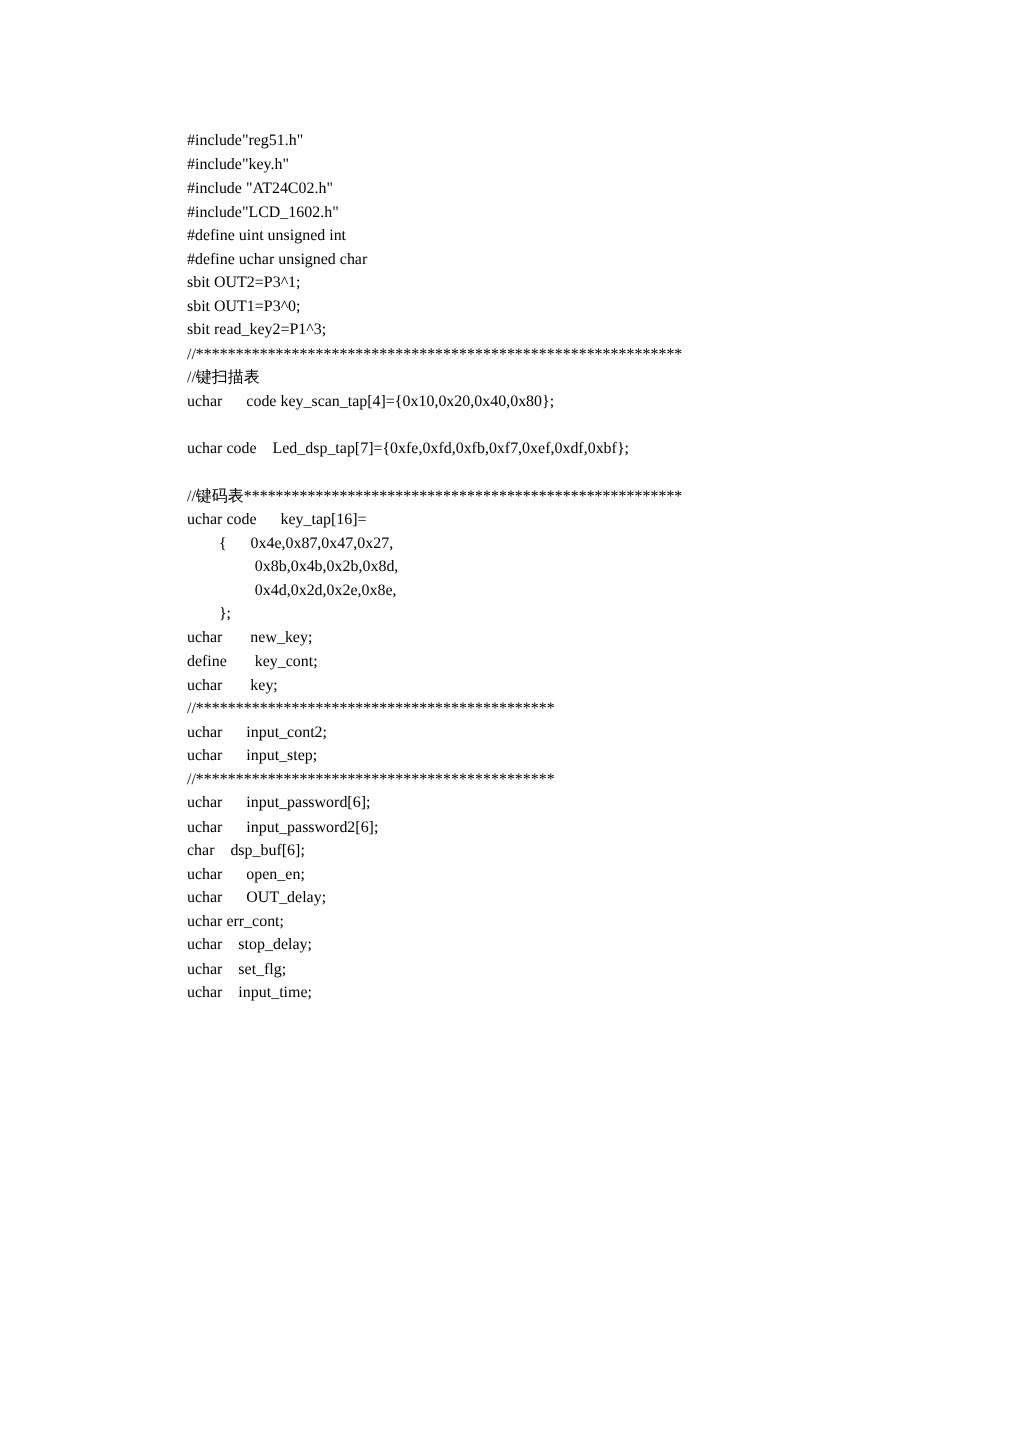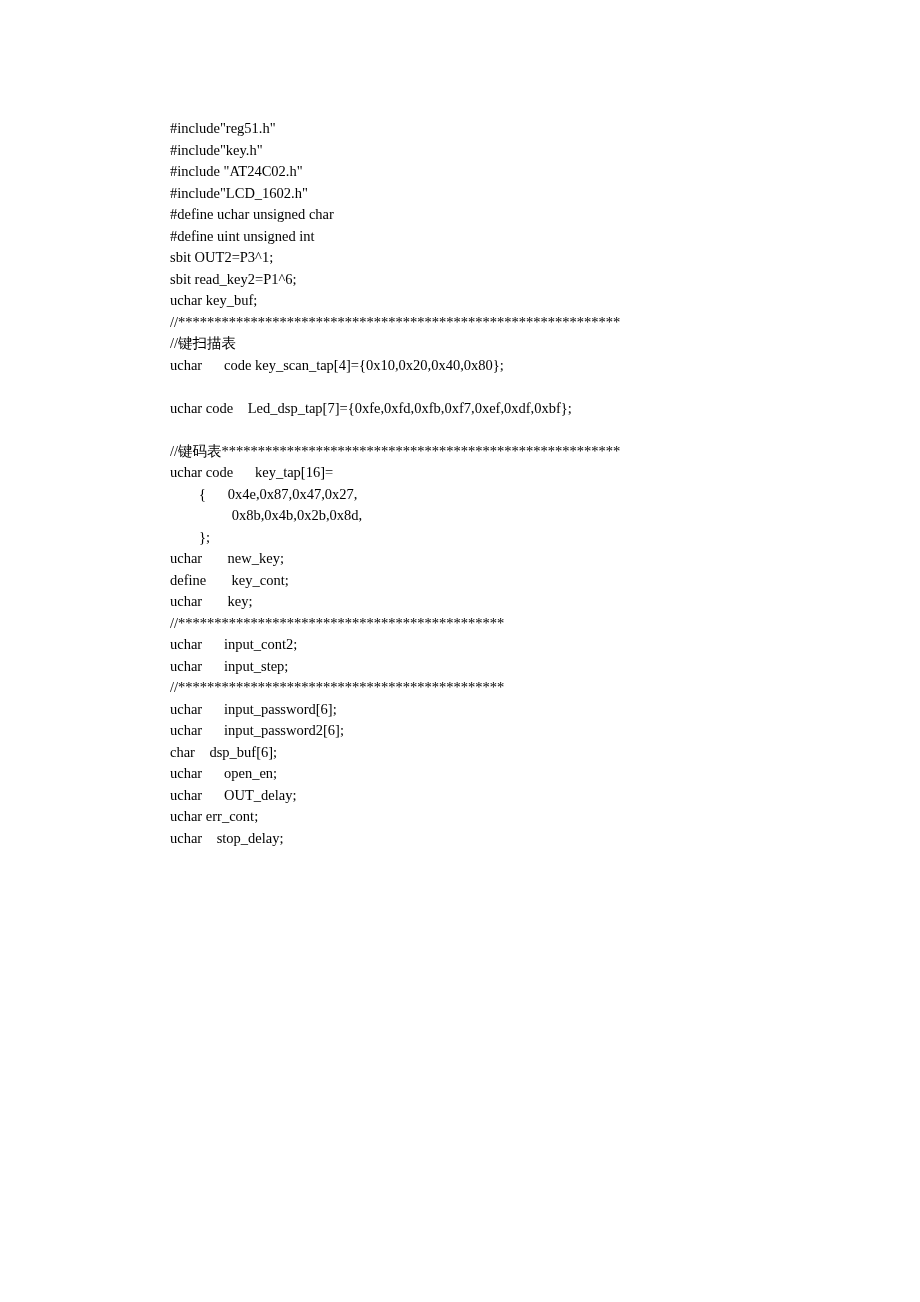--- a/index.html
+++ b/index.html
@@ -25,44 +25,47 @@
 </style>
 </head>
 <body>
 
 <div class="page">
   <div id="code-block">
       <div class="line">#include"reg51.h"</div>
       <div class="line">#include"key.h"</div>
       <div class="line">#include "AT24C02.h"</div>
       <div class="line">#include"LCD_1602.h"</div>
+      <div class="line">#define uint unsigned int</div>
       <div class="line">#define uchar unsigned char</div>
-      <div class="line">#define uint unsigned int</div>
       <div class="line">sbit OUT2=P3^1;</div>
-      <div class="line">sbit read_key2=P1^6;</div>
-      <div class="line">uchar key_buf;</div>
+      <div class="line">sbit OUT1=P3^0;</div>
+      <div class="line">sbit read_key2=P1^3;</div>
       <div class="line">//*************************************************************</div>
       <div class="line">//键扫描表</div>
       <div class="line">uchar      code key_scan_tap[4]={0x10,0x20,0x40,0x80};</div>
       <div class="line">&nbsp;</div>
       <div class="line">uchar code    Led_dsp_tap[7]={0xfe,0xfd,0xfb,0xf7,0xef,0xdf,0xbf};</div>
       <div class="line">&nbsp;</div>
       <div class="line">//键码表*******************************************************</div>
       <div class="line">uchar code      key_tap[16]=</div>
       <div class="line">        {      0x4e,0x87,0x47,0x27,</div>
       <div class="line">                 0x8b,0x4b,0x2b,0x8d,</div>
+      <div class="line">                 0x4d,0x2d,0x2e,0x8e,</div>
       <div class="line">        };</div>
       <div class="line">uchar       new_key;</div>
       <div class="line">define       key_cont;</div>
       <div class="line">uchar       key;</div>
       <div class="line">//*********************************************</div>
       <div class="line">uchar      input_cont2;</div>
       <div class="line">uchar      input_step;</div>
       <div class="line">//*********************************************</div>
       <div class="line">uchar      input_password[6];</div>
       <div class="line">uchar      input_password2[6];</div>
       <div class="line">char    dsp_buf[6];</div>
       <div class="line">uchar      open_en;</div>
       <div class="line">uchar      OUT_delay;</div>
       <div class="line">uchar err_cont;</div>
       <div class="line">uchar    stop_delay;</div>
+      <div class="line">uchar    set_flg;</div>
+      <div class="line">uchar    input_time;</div>
     </div>
 </div>
 
 </body></html>

